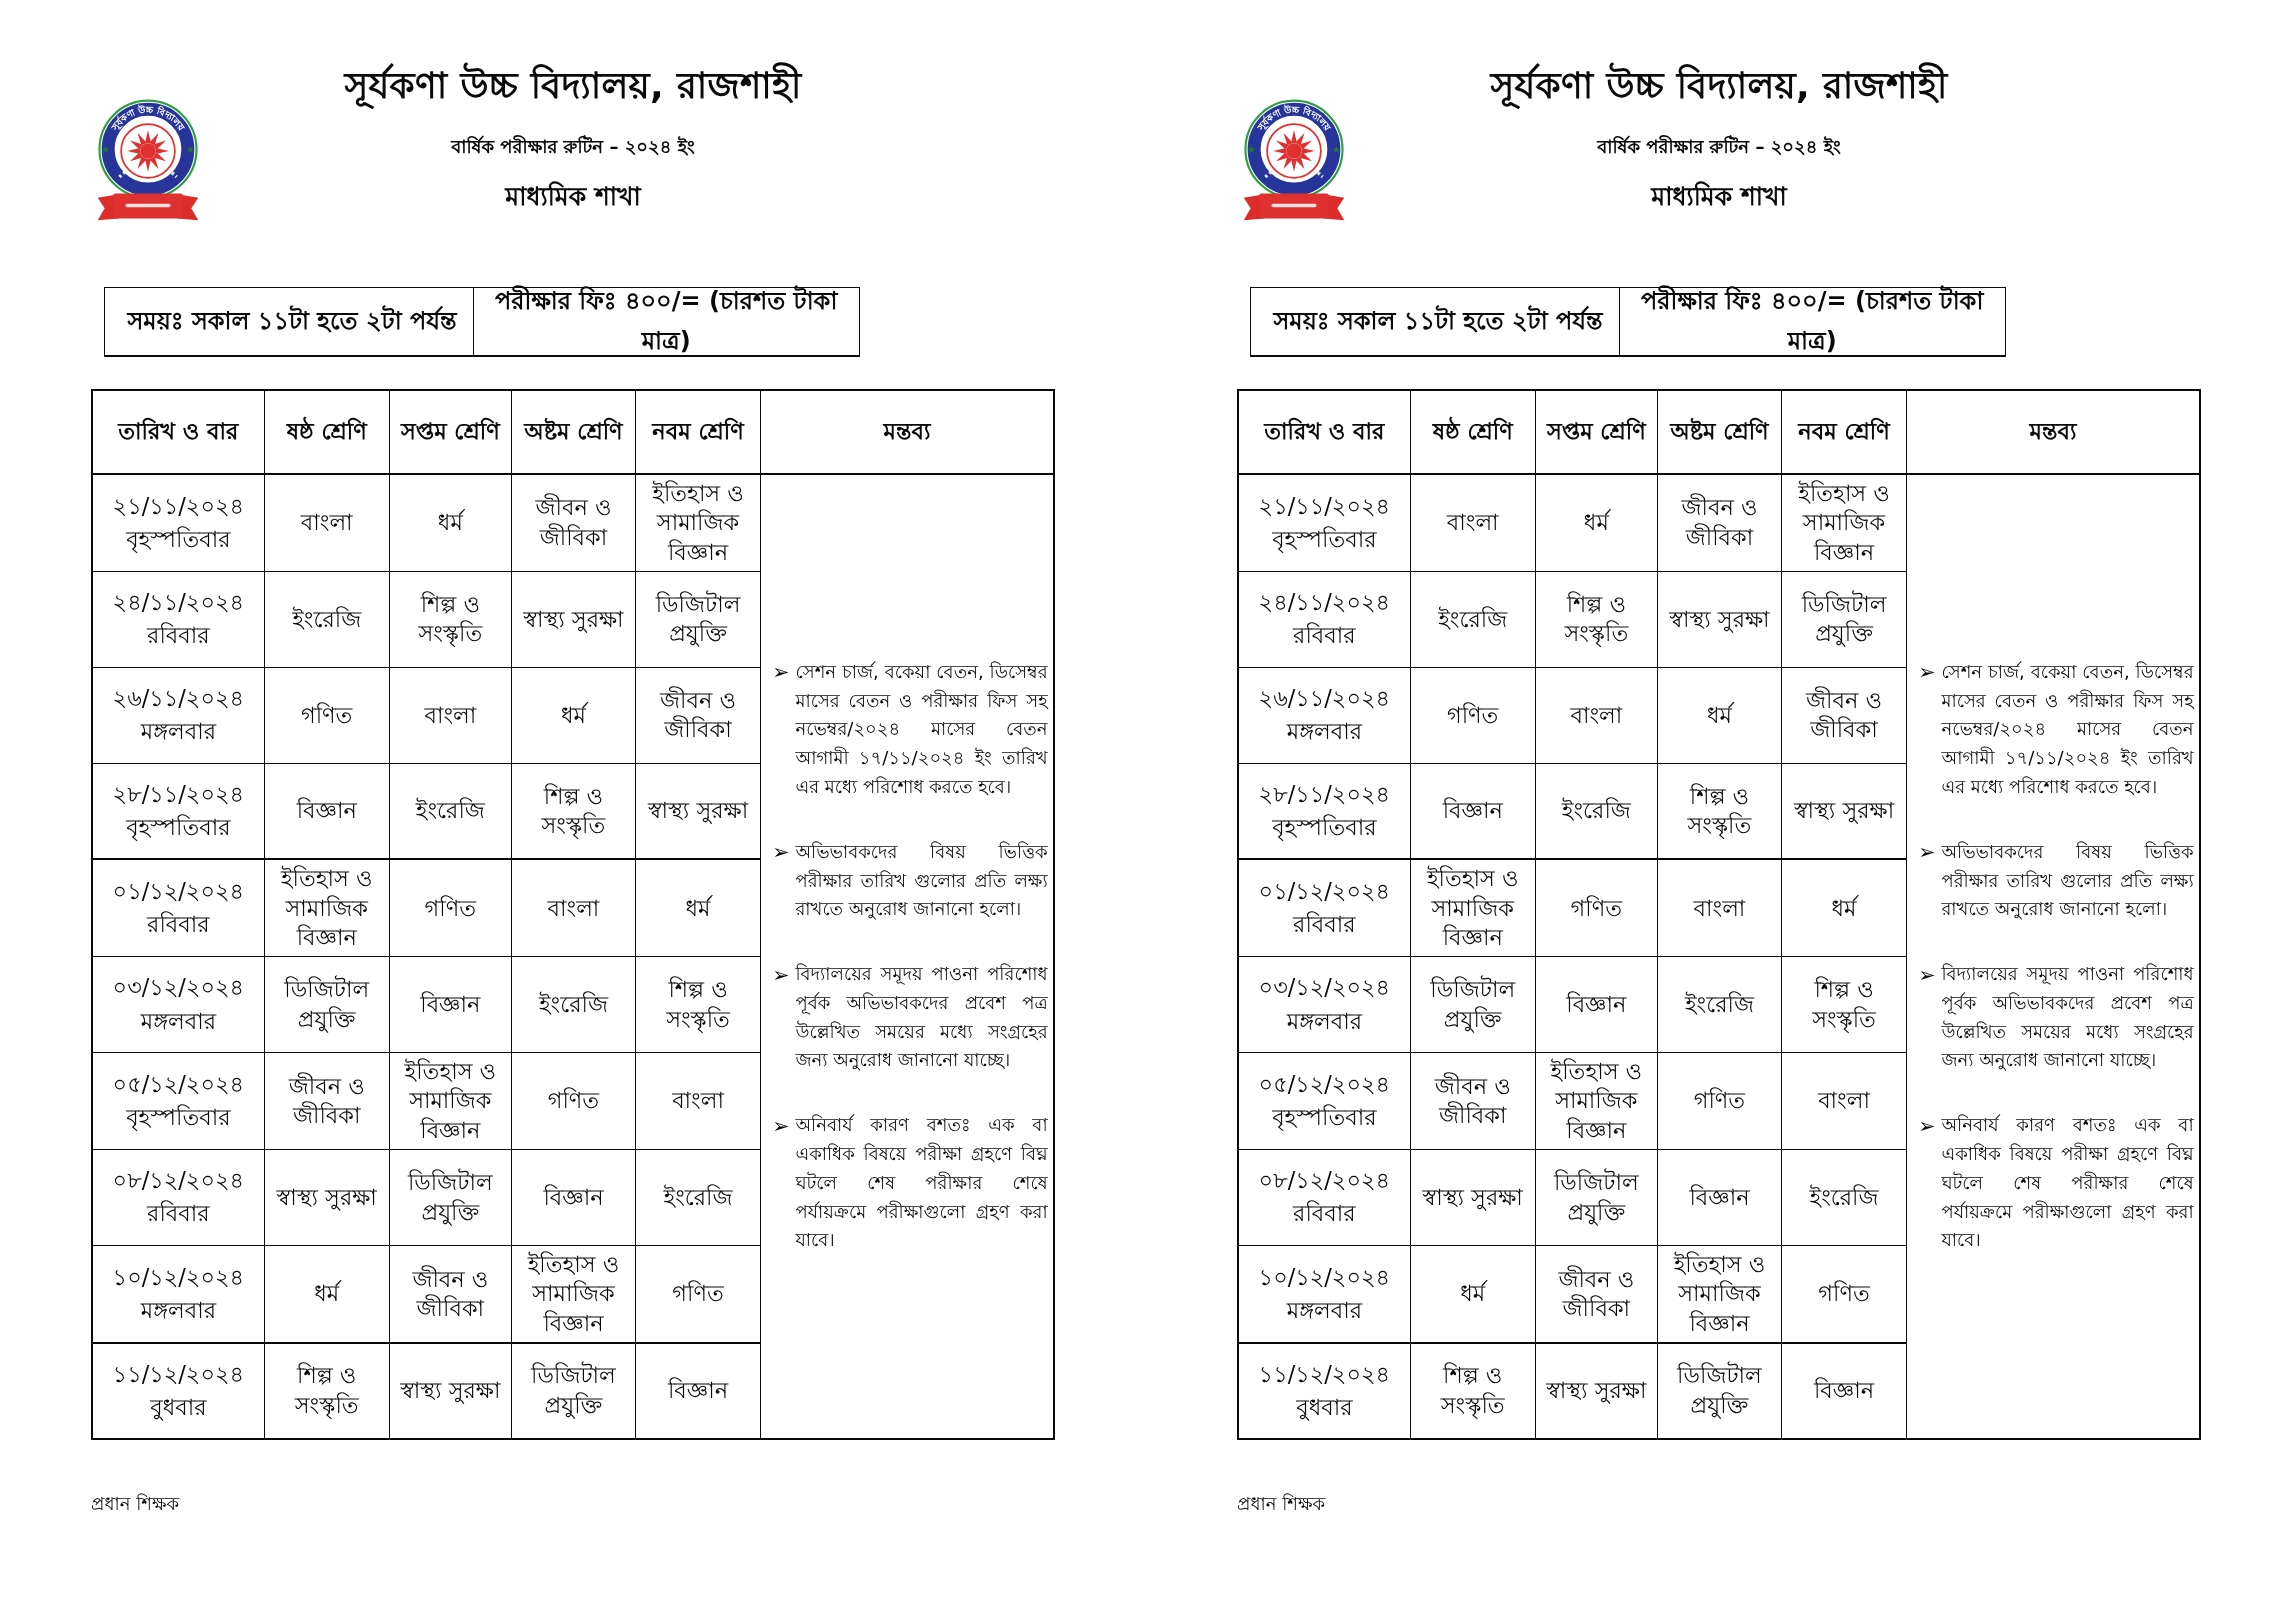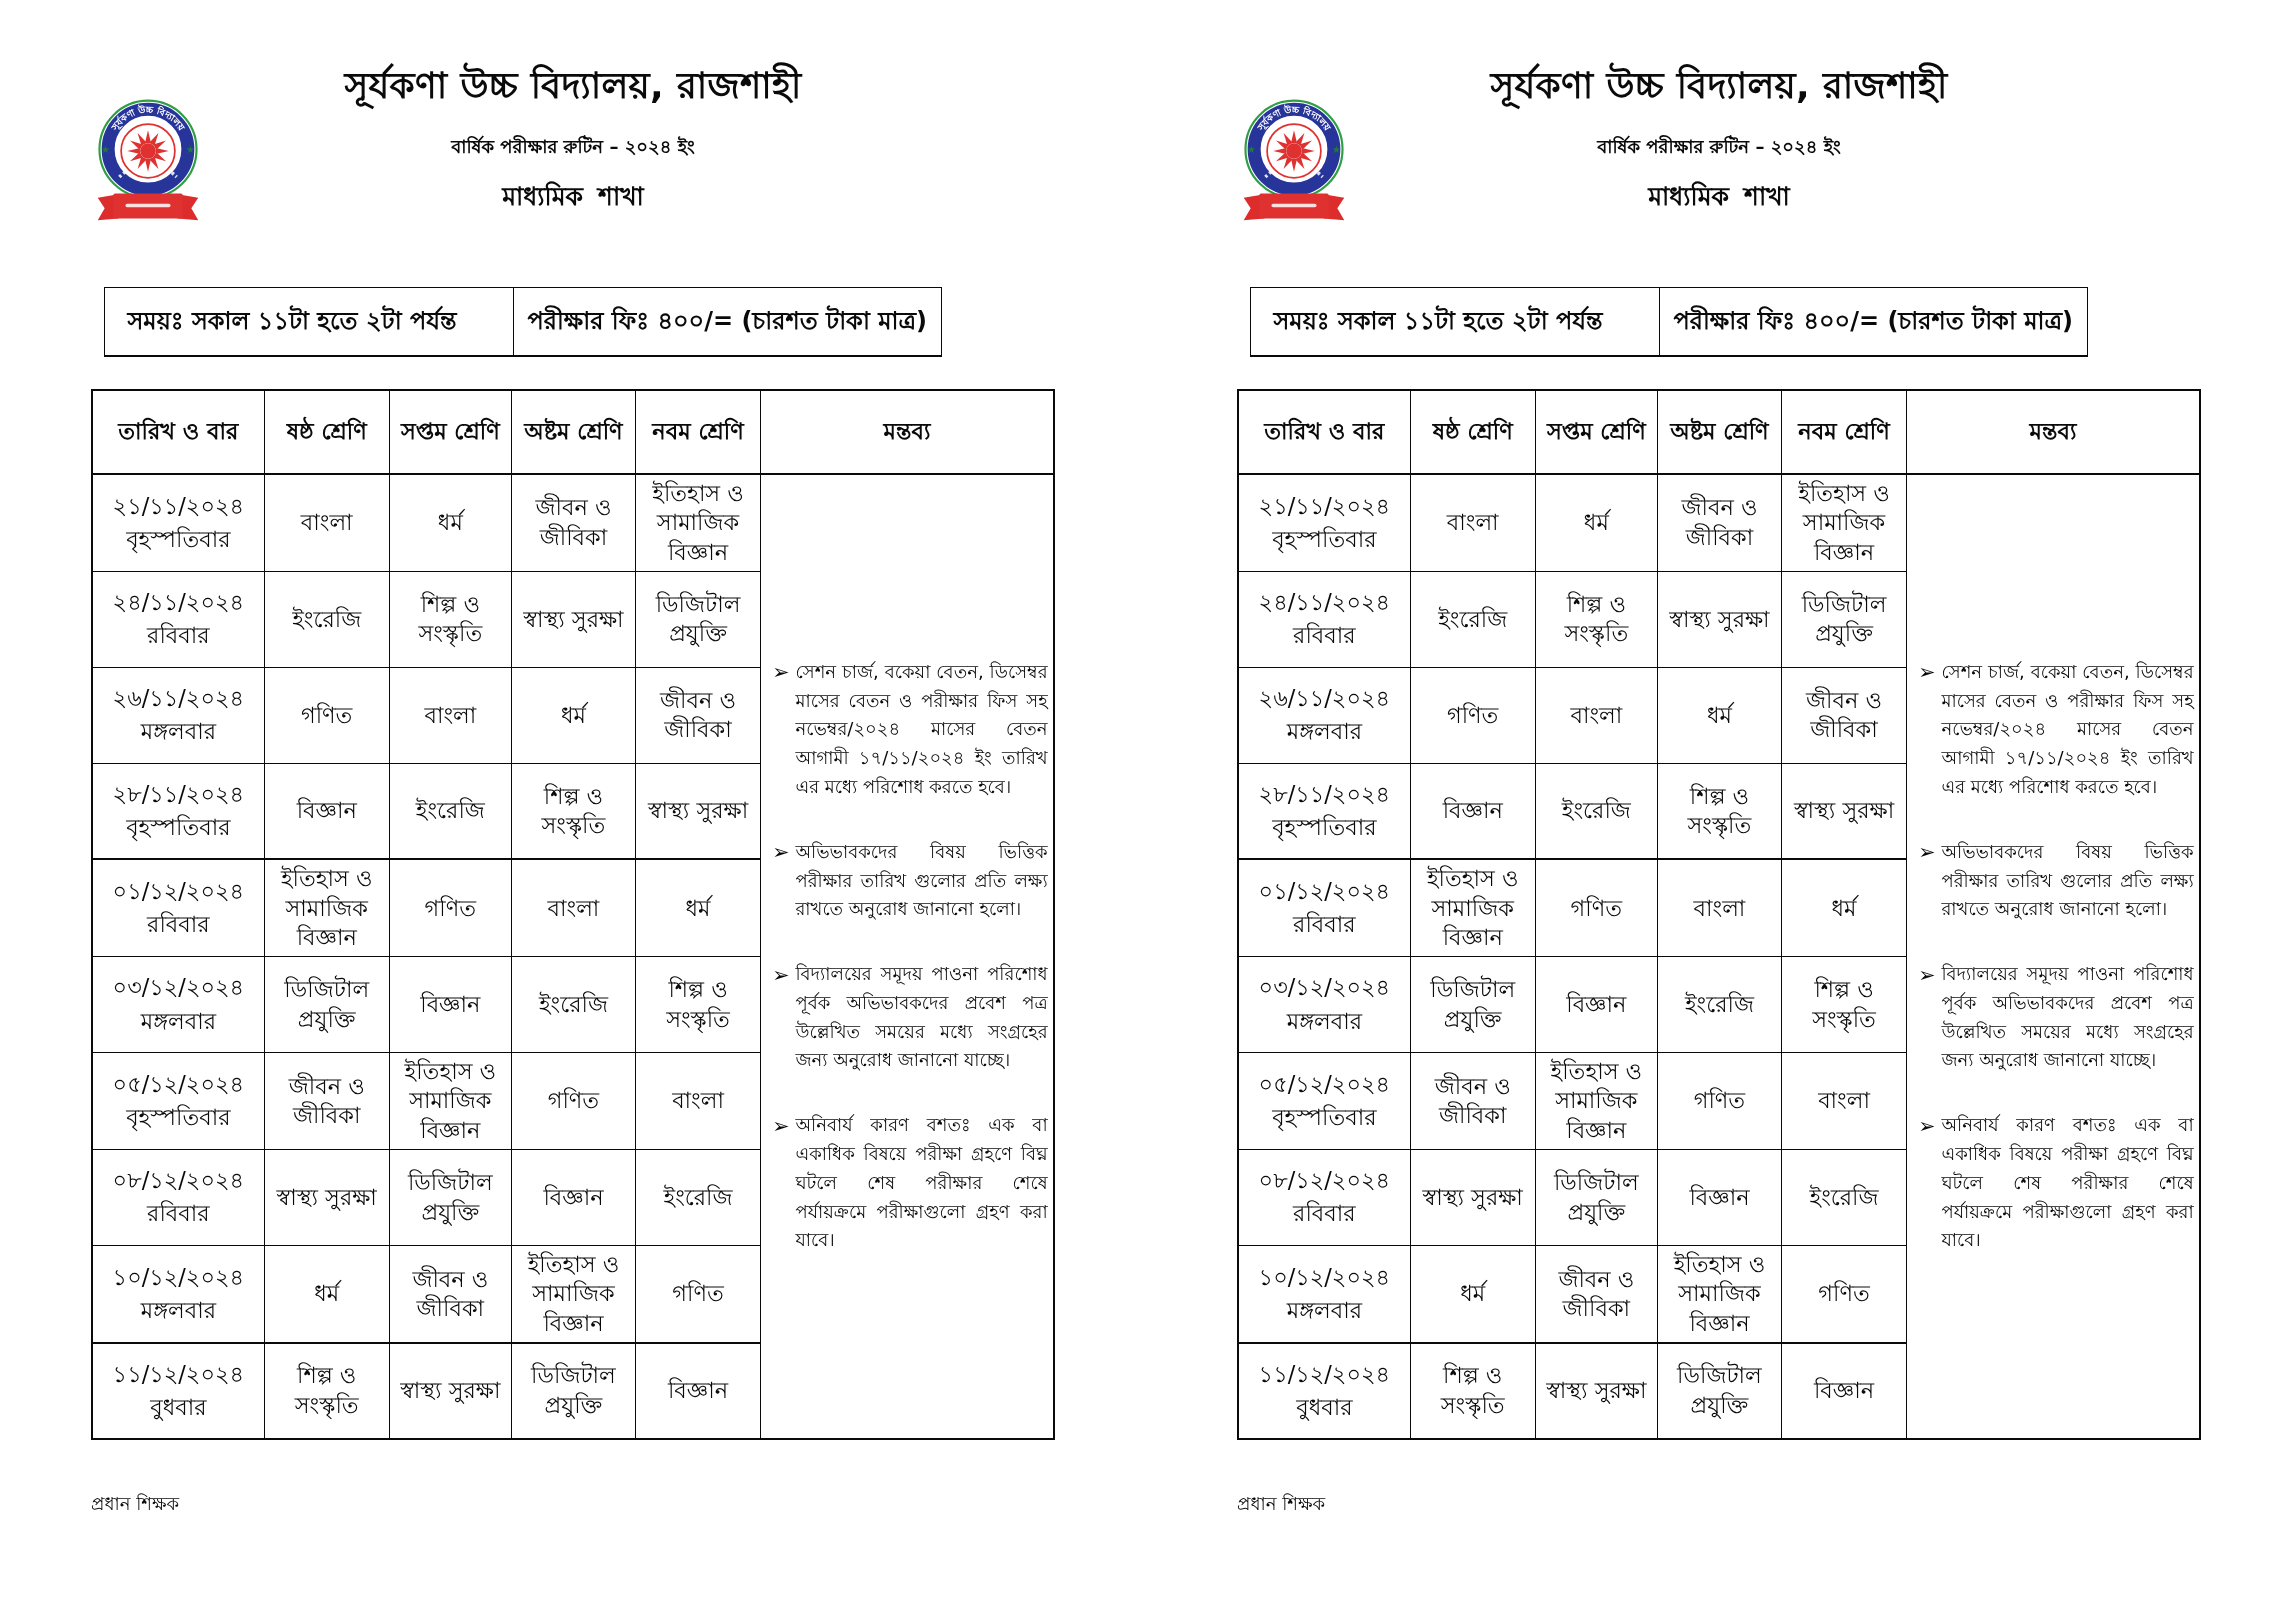--- a/index.html
+++ b/index.html
@@ -12,25 +12,25 @@
   }
   .page { width: 2293px; height: 1622px; display: flex; background: #ffffff; overflow: hidden; }
   .sheet { width: 1146px; height: 1622px; flex: 0 0 auto; position: relative; }
   .content { width: 964px; margin: 0 auto; padding-top: 45px; position: relative; }
 
   
   .sheet-header { position: relative; text-align: center; min-height: 204px; }
   .logo { position: absolute; left: 5.4px; top: 39px; width: 104px; height: 127px; }
   .school-name { font-size: 36px; font-weight: 700; margin: 13px 0 0 0; letter-spacing: 0.3px; }
   .routine-title { font-size: 18px; font-weight: 700; margin: 15px 0 0 0; }
-  .branch-name { font-size: 25px; font-weight: 600; margin: 13.4px 0 0 0; font-family: Liberation Mono, monospace; }
+  .branch-name { font-size: 25px; font-weight: 600; margin: 13.4px 0 0 0; }
 
   
   .info-bar {
-    margin: 25px 0 0 12.5px; width: 838px; height: 70px;
+    margin: 25px 0 0 12.5px; width: 756px; height: 70px;
     border: 1.8px solid #0a0a0a; border-bottom-width: 2.7px;
     display: flex; font-weight: 700; font-size: 24px; text-align: center;
   }
   .info-time { width: 49%; border-right: 1.8px solid #0a0a0a; display: flex; align-items: center; padding-left: 23px; }
   .info-fee  { width: 51%; display: flex; align-items: center; justify-content: center; padding: 0 7.2px; }
 
   
   table.routine {
     margin-top: 32px; width: 100%;
     border-collapse: collapse; table-layout: fixed;

